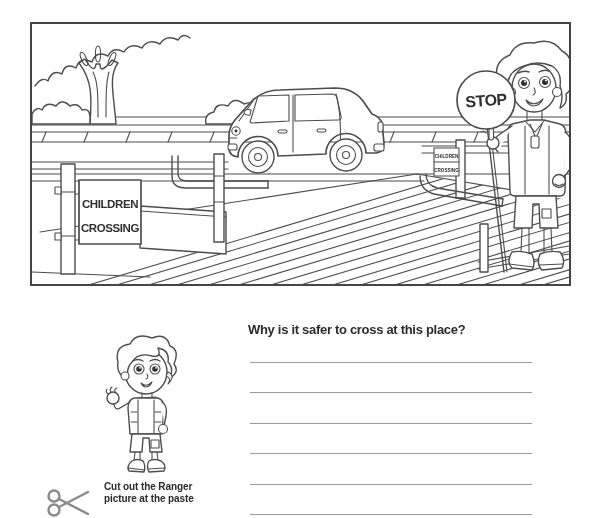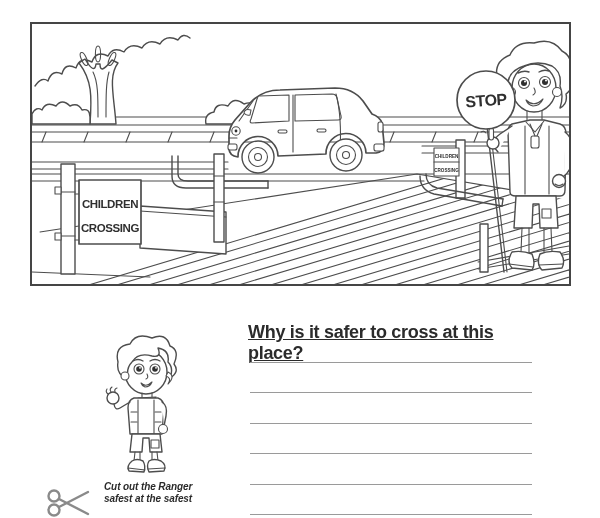--- a/index.html
+++ b/index.html
@@ -18,29 +18,29 @@
   .ln{stroke:#4d4d4d;stroke-width:1.4;fill:none;stroke-linecap:round;stroke-linejoin:round;}
   .lnf{stroke:#4d4d4d;stroke-width:1.4;fill:#ffffff;stroke-linecap:round;stroke-linejoin:round;}
   .thin{stroke-width:1.1;}
   .thk{stroke-width:1.7;}
   .dark{fill:#2f2f2f;}
   .signtext{font-family:"Liberation Sans",sans-serif;font-weight:700;fill:#2f2f2f;}
 
   
   .question{
     position:absolute;left:248px;top:322px;width:300px;
-    font-size:18px;letter-spacing:-0.3px;font-weight:600;color:#2b2b2b;text-decoration:underline;
+    font-size:13px;letter-spacing:-0.3px;font-weight:600;color:#2b2b2b;
   }
   .answer-lines{position:absolute;left:250px;top:362px;width:282px;}
   .answer-line{border-top:1px solid #9a9a9a;height:0;margin-bottom:29.4px;}
   .ranger{position:absolute;left:102px;top:334px;width:84px;height:140px;}
   .scissors{position:absolute;left:46px;top:488px;width:46px;height:30px;}
   .instructions{
     position:absolute;left:104px;top:481px;width:150px;
-    font-size:10px;line-height:11.8px;font-weight:600;letter-spacing:-0.1px;color:#2b2b2b;font-style:italic;
+    font-size:10px;line-height:11.8px;font-weight:600;letter-spacing:-0.1px;color:#2b2b2b;
   }
 </style>
 </head>
 <body>
 
 <div class="scene-frame">
   <svg viewBox="0 0 537 260" aria-hidden="true">
 
     <g>
       <line class="ln thin" x1="0" y1="93" x2="537" y2="93"></line>
@@ -273,14 +273,14 @@
   <g fill="none" stroke="#8a8a8a" stroke-width="2.4" stroke-linecap="round">
     <circle cx="8" cy="8" r="5.5"></circle>
     <circle cx="8" cy="22" r="5.5"></circle>
     <line x1="13" y1="11" x2="42" y2="26"></line>
     <line x1="13" y1="19" x2="42" y2="4"></line>
   </g>
 </svg>
 
 <div class="instructions">
   <div>Cut out the Ranger</div>
-  <div>safest at the safest</div>
+  <div>picture at the paste</div>
 </div>
 
 </body></html>

